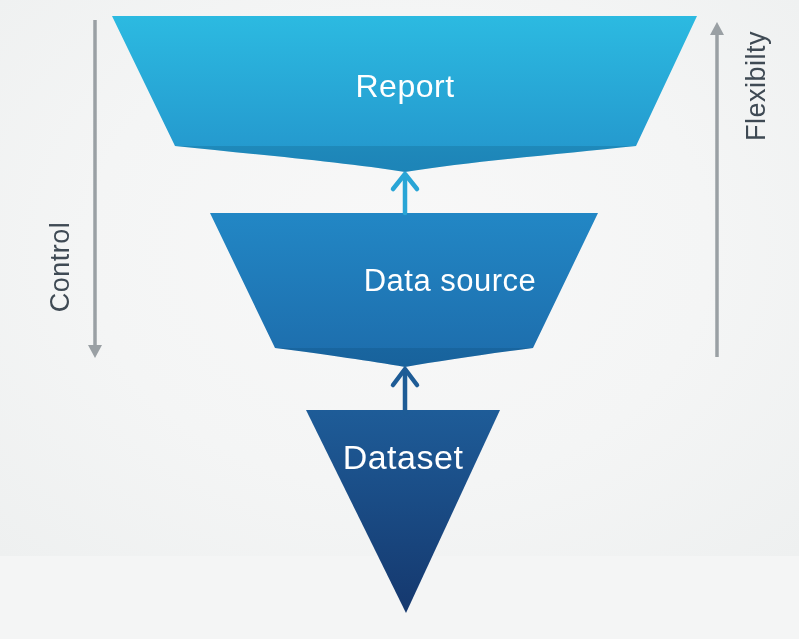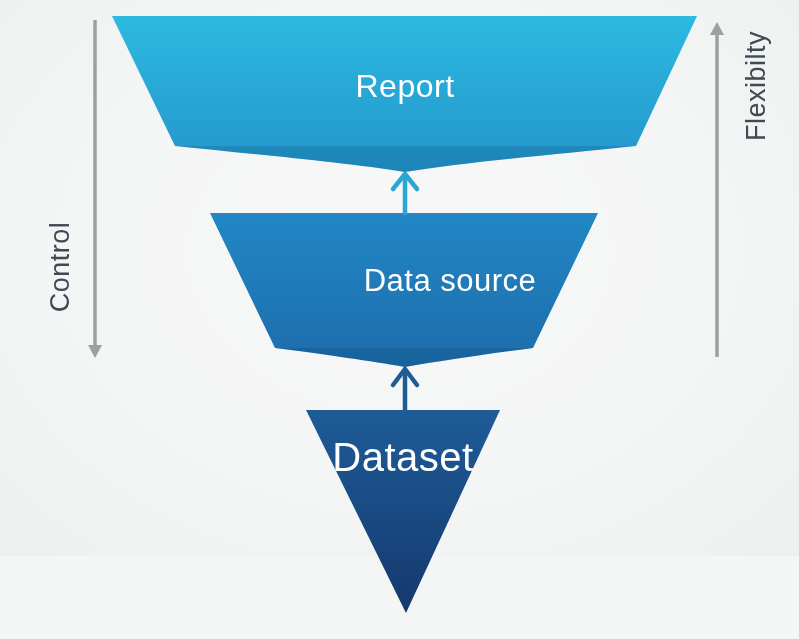--- a/index.html
+++ b/index.html
@@ -27,21 +27,21 @@
   .layer-label {
     position: absolute;
     transform: translate(-50%, -50%);
     color: #ffffff;
     white-space: nowrap;
     letter-spacing: 0.5px;
     font-weight: 400;
   }
   .label-report      { left: 405px; top: 86px;  font-size: 32px; }
   .label-datasource  { left: 406px; top: 281px; font-size: 31px; margin-left: 44px; }
-  .label-dataset     { left: 403px; top: 457px; font-size: 40px; }
+  .label-dataset     { left: 403px; top: 457px; font-size: 34px; }
   .axis-label {
     position: absolute;
     transform: translate(-50%, -50%) rotate(-90deg);
     color: #3f4a54;
     font-size: 27px;
     white-space: nowrap;
     letter-spacing: 0.5px;
     font-weight: 400;
   }
   .label-control     { left: 60px;  top: 267px; }

